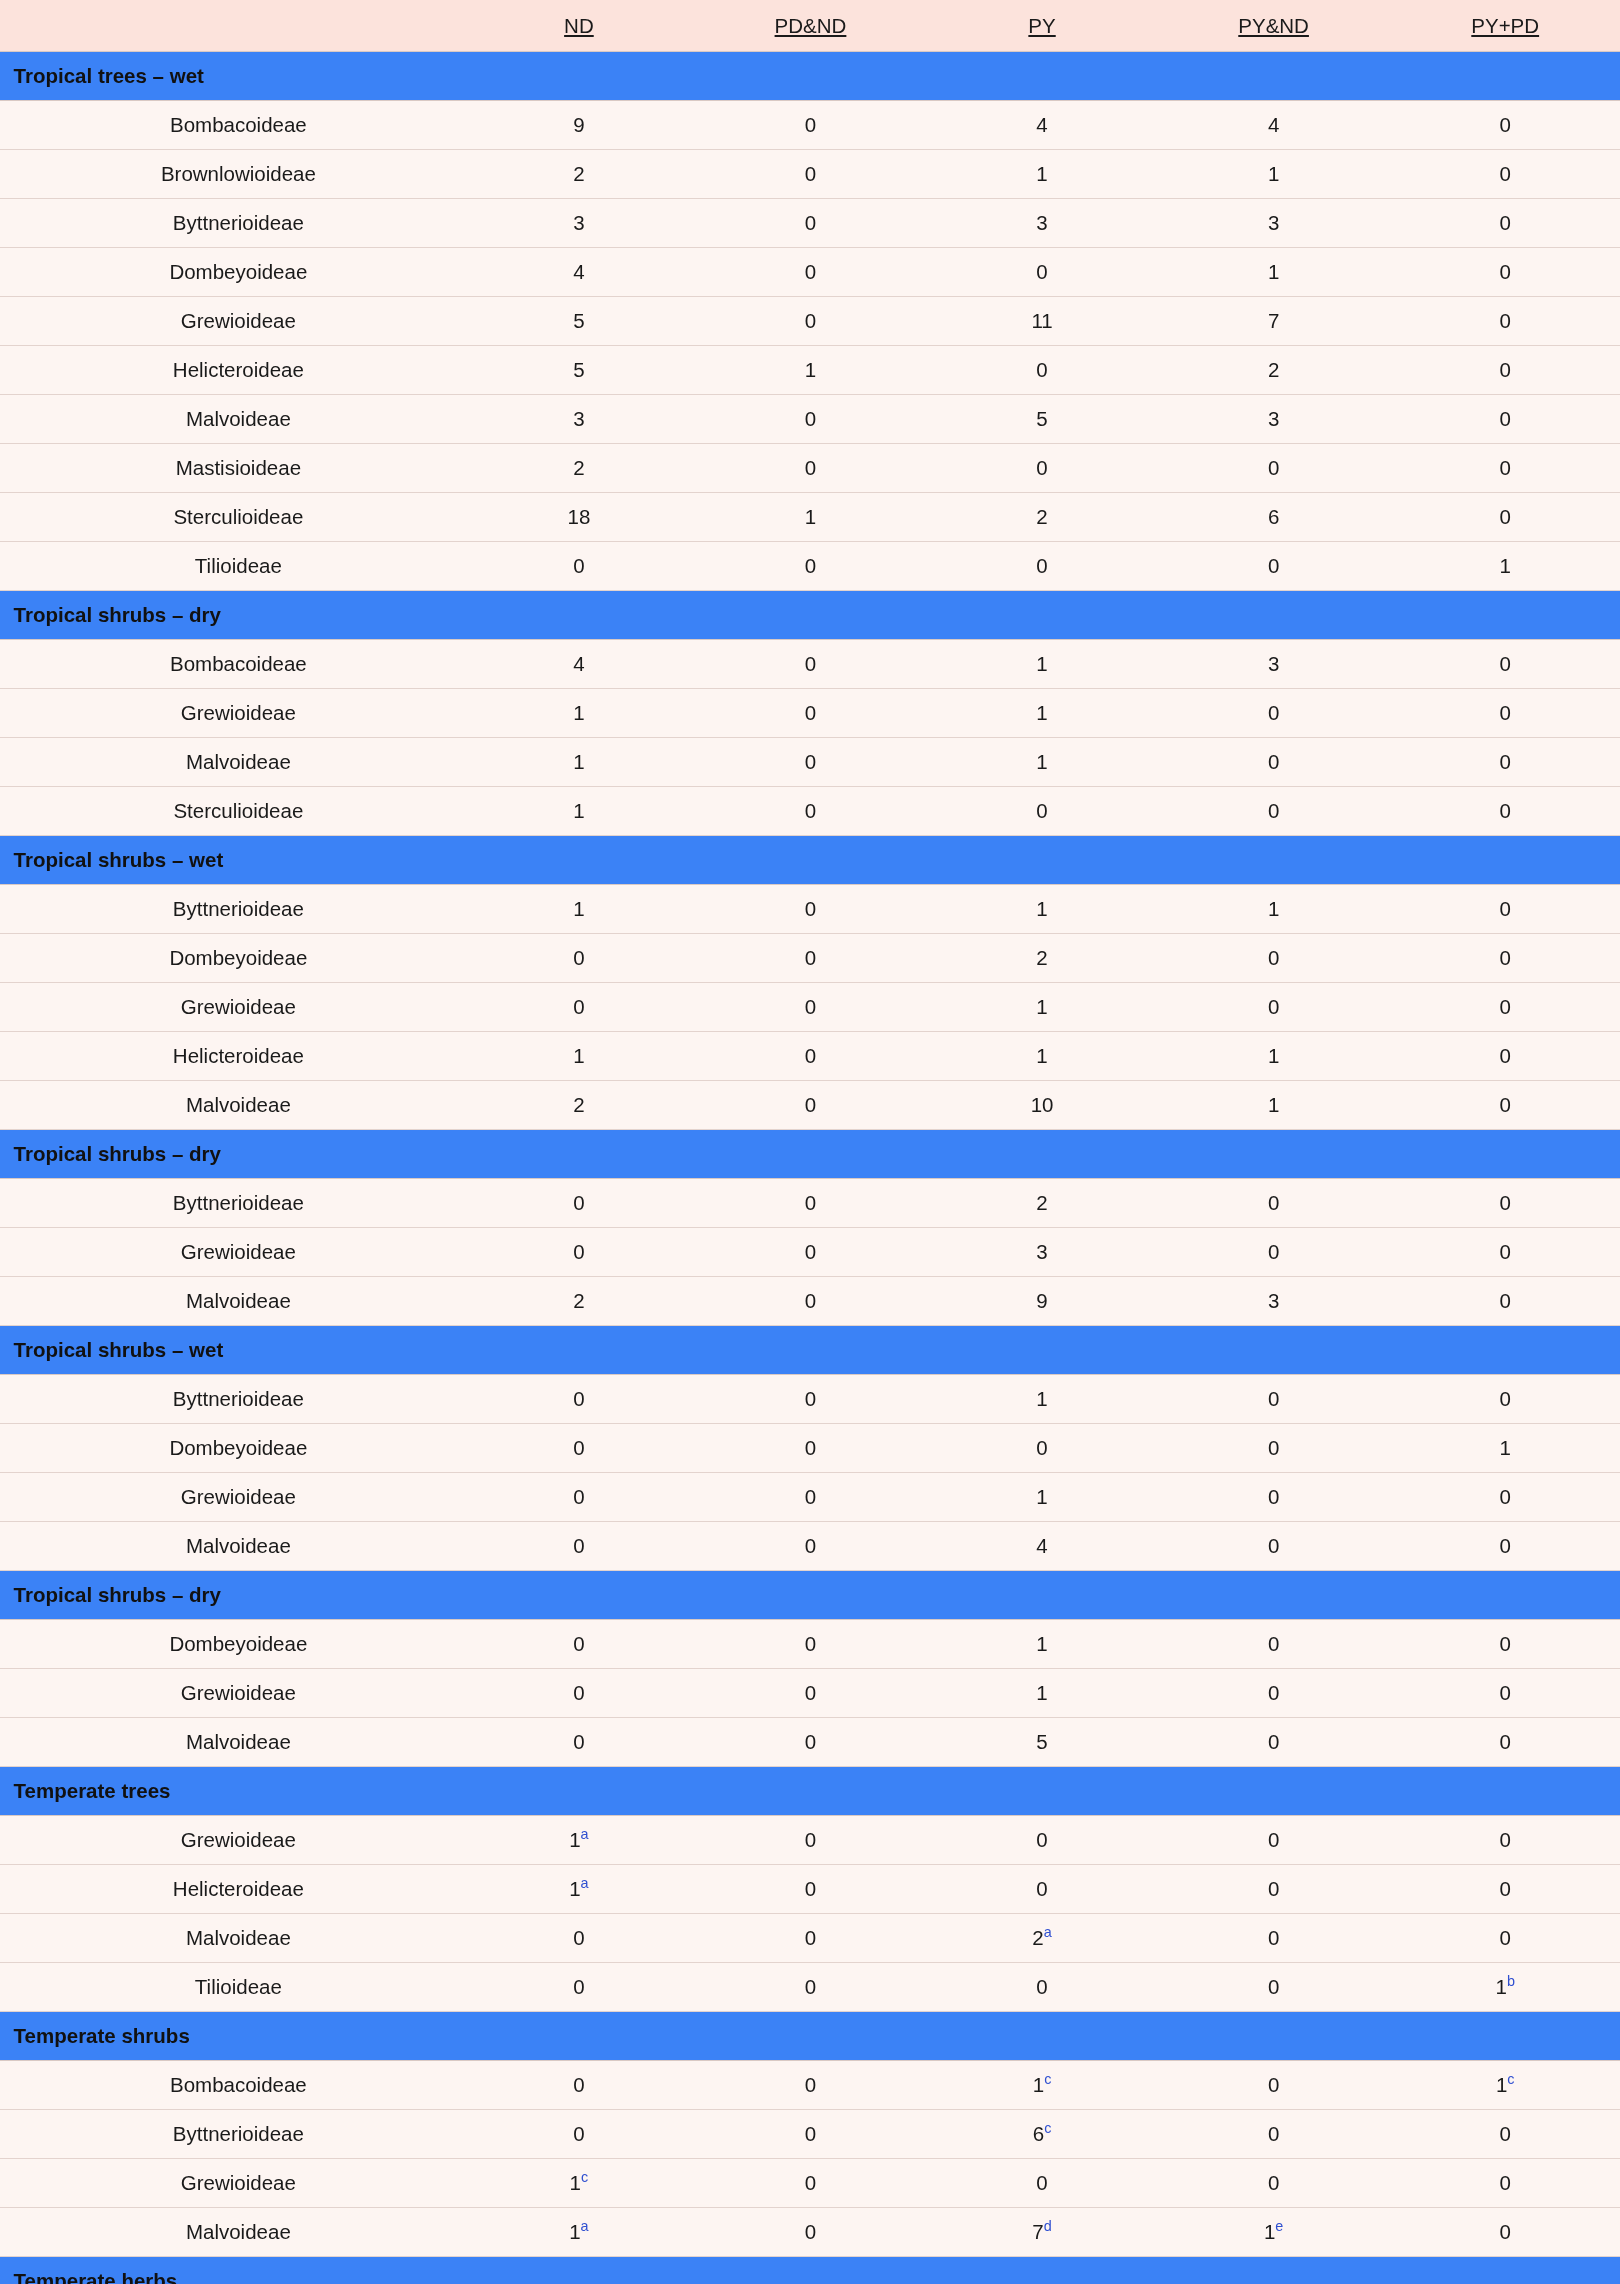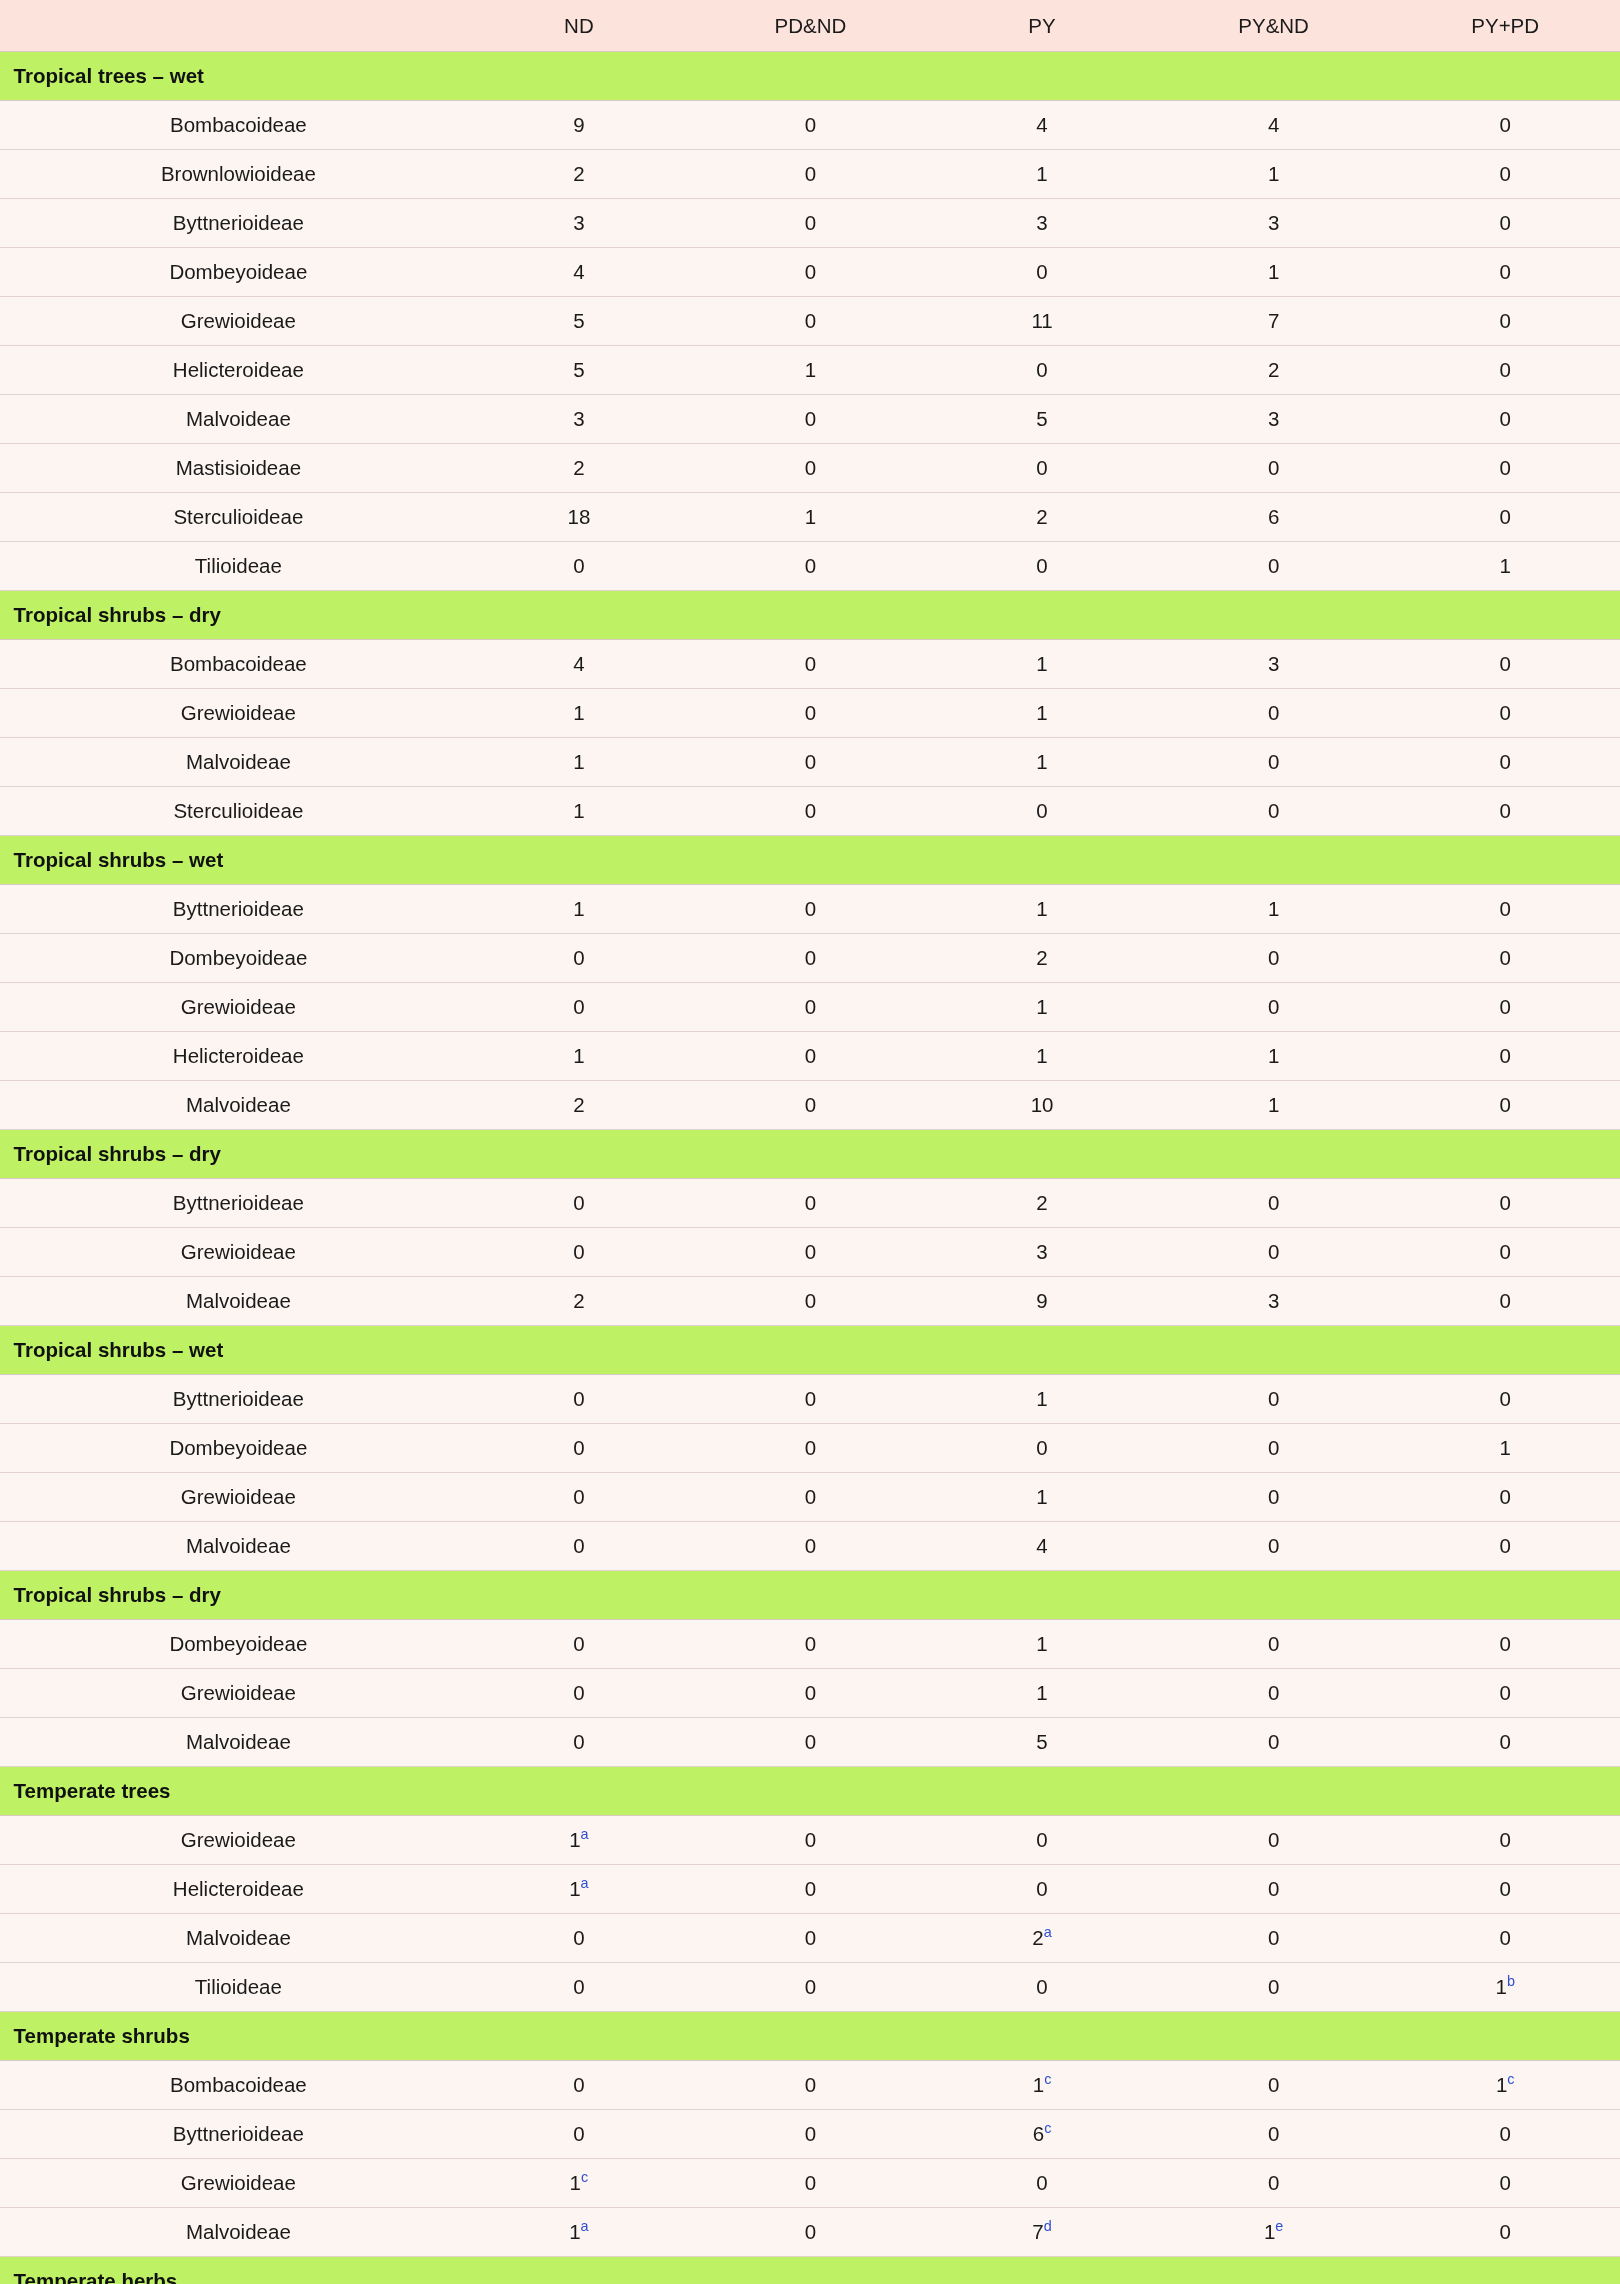--- a/index.html
+++ b/index.html
@@ -26,33 +26,34 @@
   table.data-table col.c-val { width: 231px; }
   thead th {
     background: #fce3dc;
     color: #1a1a1a;
     font-weight: 400;
     font-size: 20.5px;
     padding: 13.6px 7.6px;
     text-align: center;
     border: none;
     vertical-align: middle;
+    text-decoration: underline;
   }
   thead th.corner {
     background: #fce3dc;
   }
   tbody tr.section-row td {
     font-weight: bold;
     font-size: 20.5px;
     color: #111111;
     padding: 12px 0 12px 13.6px;
     text-align: left;
     border-top: 1.1px solid #d9c9c4;
     border-bottom: 1.1px solid #d9c9c4;
-    background: #bef264;
+    background: #3b82f6;
     margin-left: 35px;
   }
   tbody tr.data-row td {
     font-size: 20.5px;
     color: #1a1a1a;
     padding: 12px 0;
     border-bottom: 1.1px solid #e3d3ce;
     background: #fdf5f2;
   }
   tbody tr.data-row td.label {

